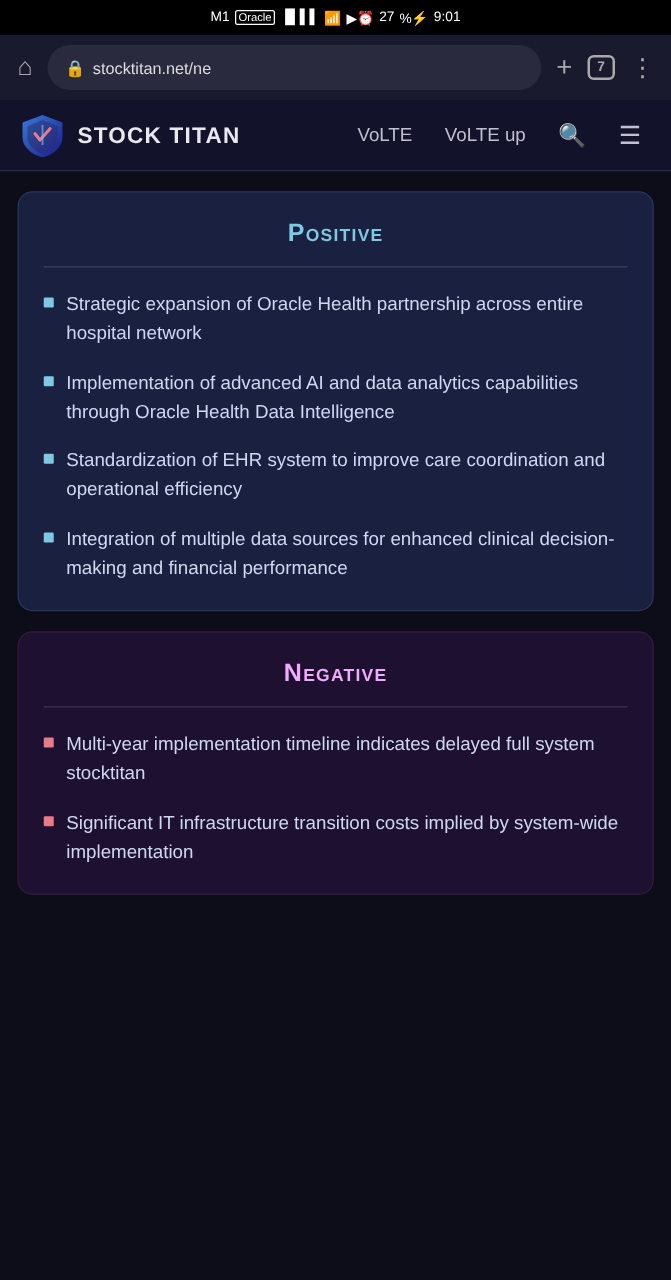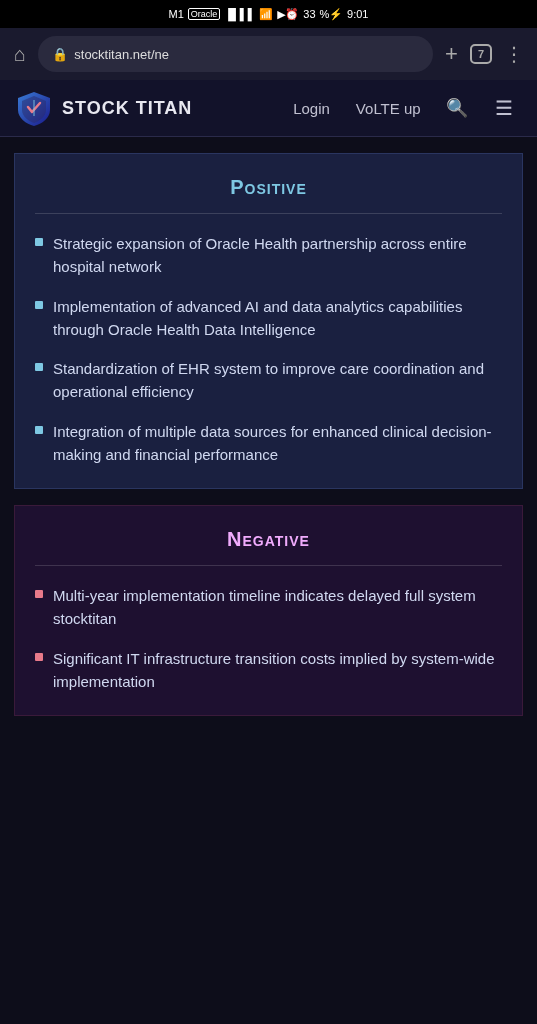--- a/index.html
+++ b/index.html
@@ -112,21 +112,21 @@
     
     .main-content {
       padding: 16px 14px;
       display: flex;
       flex-direction: column;
       gap: 16px;
     }
 
     
     .card {
-      border-radius: 0;
+      border-radius: 12px;
       padding: 22px 20px;
     }
     .card-positive {
       background: #1a2040;
       border: 1px solid #2a3560;
     }
     .card-negative {
       background: #1e1030;
       border: 1px solid #3a1a3a;
     }
@@ -189,21 +189,21 @@
 <div class="status-bar">
   <div class="status-left">
     <span>M1</span>
     <span style="font-size:9px;border:1px solid #fff;padding:0 2px;border-radius:2px;">Oracle</span>
     <span>▐▌▌▌</span>
     <span>📶</span>
     <span>▶</span>
   </div>
   <div class="status-right">
     <span>⏰</span>
-    <span>33</span>
+    <span>27</span>
     <span>%⚡</span>
     <span>9:01</span>
   </div>
 </div>
 
 <div class="browser-bar">
   <span class="browser-home-icon">⌂</span>
   <div class="browser-url-bar">
     <span class="browser-url-icon">🔒</span>
     <span class="browser-url-text">stocktitan.net/ne</span>
@@ -223,21 +223,21 @@
           <stop offset="100%" style="stop-color:#1a1a8a"></stop>
         </linearGradient>
       </defs>
       <path d="M18 2 L34 8 L34 20 C34 28 26 34 18 36 C10 34 2 28 2 20 L2 8 Z" fill="url(#shieldGrad)"></path>
       <path d="M18 6 L30 11 L30 20 C30 26 24 31 18 33 C12 31 6 26 6 20 L6 11 Z" fill="#2a2a6a" opacity="0.5"></path>
       <path d="M12 17 L16 22 L24 13" stroke="#e87a8a" stroke-width="2.5" fill="none" stroke-linecap="round" stroke-linejoin="round"></path>
       <path d="M18 10 L18 26" stroke="#7ec8e3" stroke-width="1.5" opacity="0.6"></path>
     </svg>
   </div>
   <span class="nav-title">STOCK TITAN</span>
-  <span class="nav-login">Login</span>
+  <span class="nav-login">VoLTE</span>
   <span class="nav-signup">VoLTE up</span>
   <span class="nav-search-icon">🔍</span>
   <span class="nav-hamburger">☰</span>
 </div>
 
 <div class="main-content">
 
   <div class="card card-positive">
     <div class="card-title card-title-positive">Positive</div>
     <div class="card-divider"></div>

